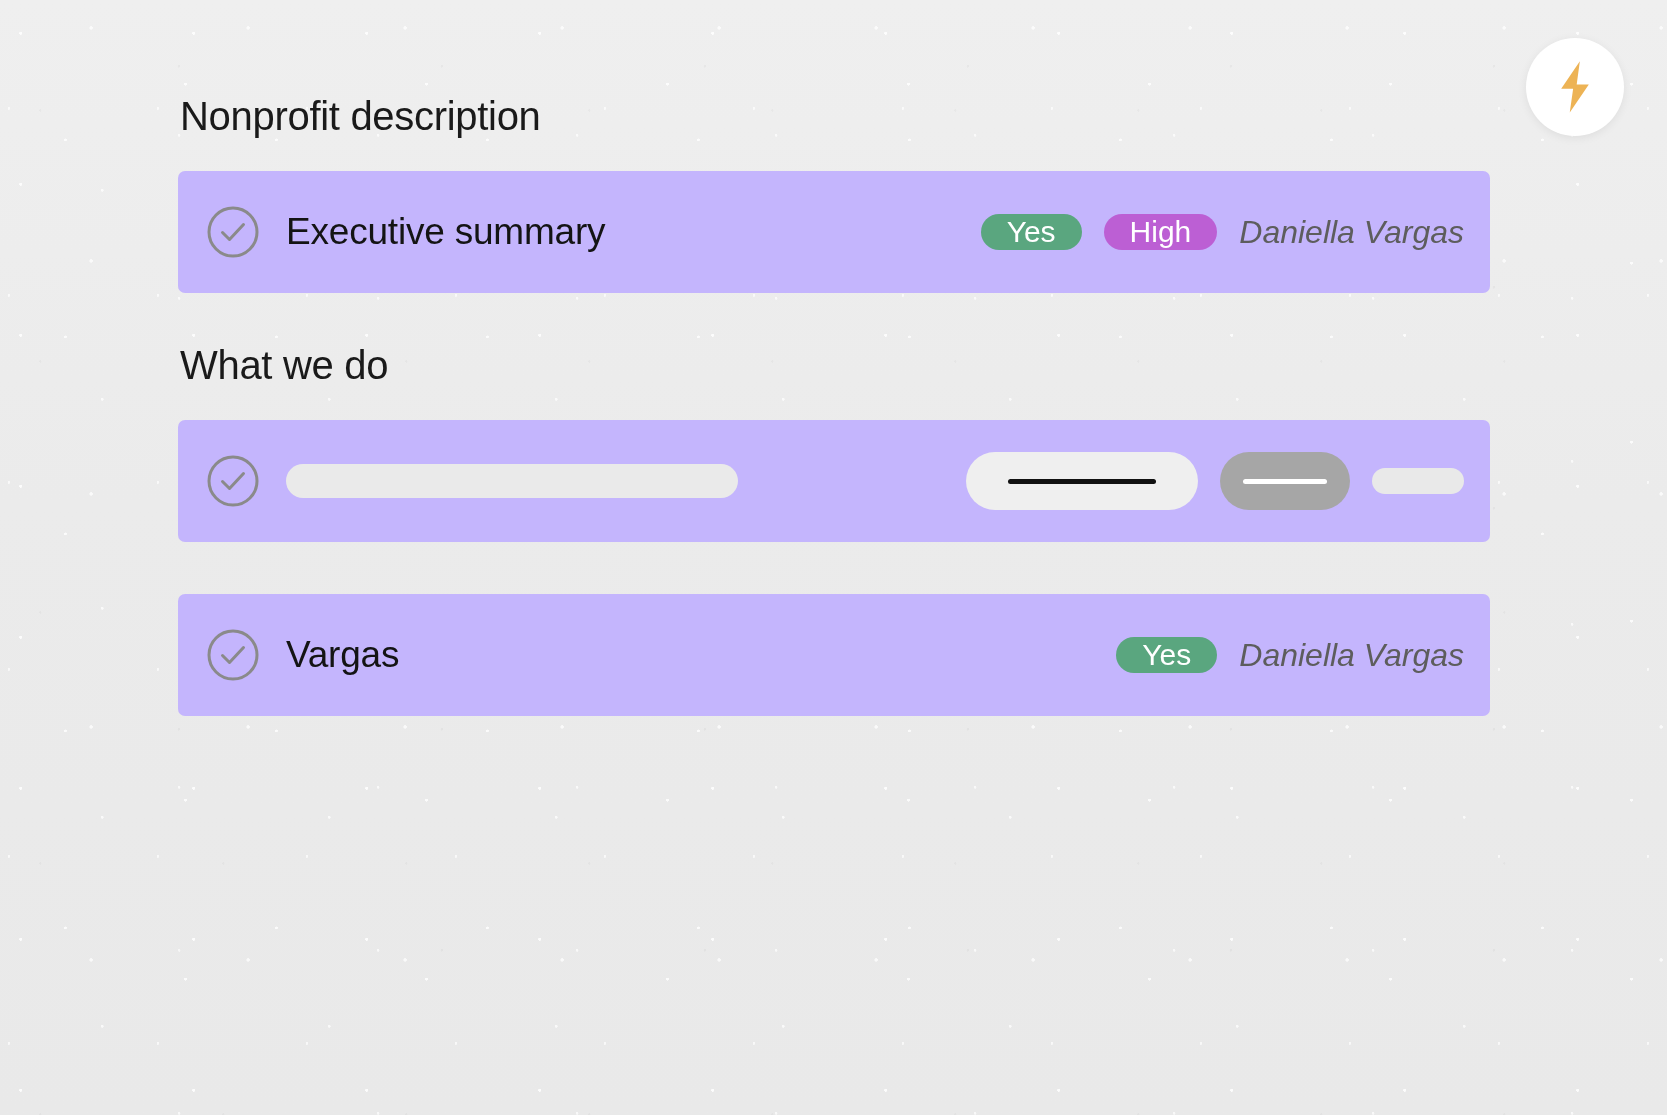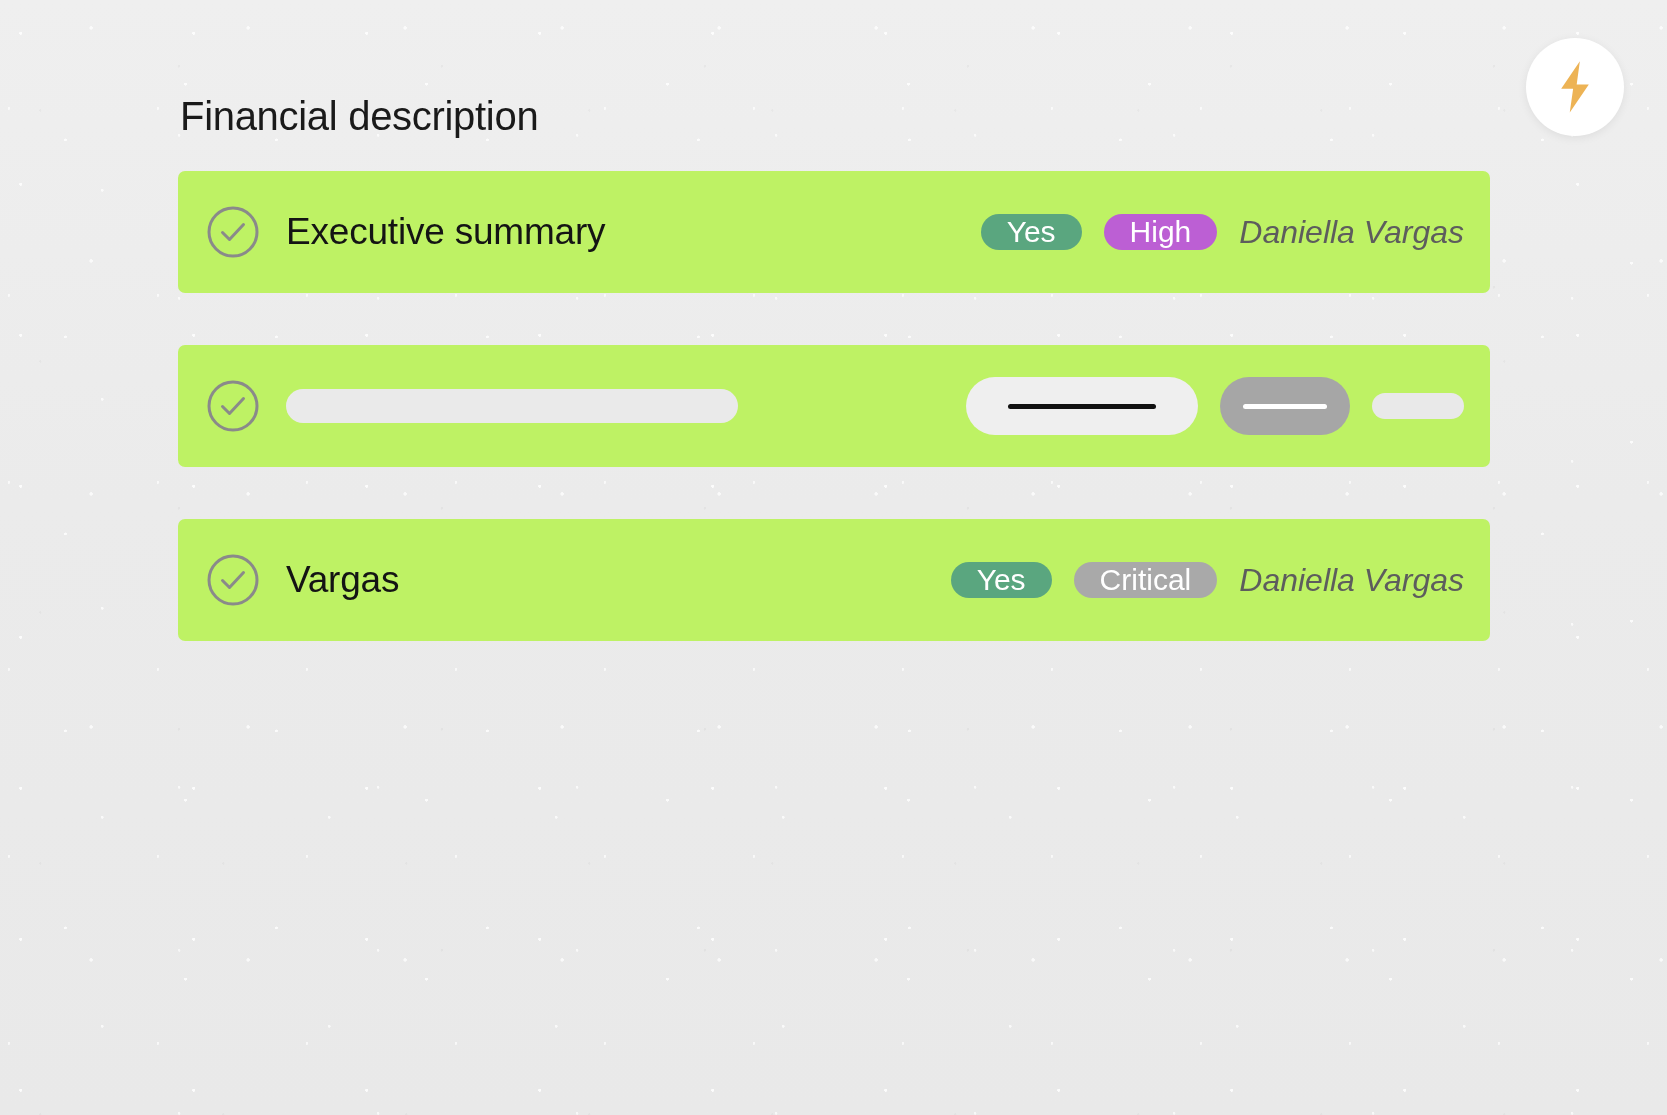--- a/index.html
+++ b/index.html
@@ -73,21 +73,21 @@
   .section-title {
     font-size: 40px;
     font-weight: 400;
     color: #1a1a1a;
     letter-spacing: -0.3px;
     line-height: 1;
     margin: 0 0 22px 2px;
   }
 
   .card {
-    background: #bef264;
+    background: #c4b5fd;
     border-radius: 7px;
     height: 122px;
     display: flex;
     align-items: center;
     padding: 0 26px 0 28px;
     box-sizing: border-box;
     margin-bottom: 52px;
     margin-top: 35px;
   }
 
@@ -178,21 +178,21 @@
     <span>
       <svg width="46" height="56" viewBox="0 0 24 30" aria-hidden="true">
         <path d="M14.6 1.2 L4.6 16.0 L11.0 16.0 L9.2 28.6 L19.4 13.6 L12.9 13.6 Z" fill="#edb355"></path>
       </svg>
     </span>
   </div>
 
   <div class="content">
 
     <div class="section">
-      <h2 class="section-title">Financial description</h2>
+      <h2 class="section-title">Nonprofit description</h2>
 
       <div class="card">
         <span class="check-icon">
           <svg width="54" height="54" viewBox="0 0 54 54" aria-hidden="true">
             <circle cx="27" cy="27" r="24" fill="none" stroke="#8a8a8a" stroke-width="3"></circle>
             <path d="M16.5 27.5 L23.5 34.5 L37.5 19.5" fill="none" stroke="#8a8a8a" stroke-width="3" stroke-linecap="round" stroke-linejoin="round"></path>
           </svg>
         </span>
 
         <span class="row-label">Executive summary</span>
@@ -201,20 +201,21 @@
 
         <div class="fields">
           <span class="badge" style="background:#5aa67f;">Yes</span>
           <span class="badge" style="background:#bc5fd4;">High</span>
           <span class="assignee">Daniella Vargas</span>
         </div>
       </div>
     </div>
 
     <div class="section">
+      <h2 class="section-title">What we do</h2>
 
       <div class="card">
         <span class="check-icon">
           <svg width="54" height="54" viewBox="0 0 54 54" aria-hidden="true">
             <circle cx="27" cy="27" r="24" fill="none" stroke="#8a8a8a" stroke-width="3"></circle>
             <path d="M16.5 27.5 L23.5 34.5 L37.5 19.5" fill="none" stroke="#8a8a8a" stroke-width="3" stroke-linecap="round" stroke-linejoin="round"></path>
           </svg>
         </span>
 
         <span class="sk-title"></span>
@@ -243,20 +244,19 @@
             <path d="M16.5 27.5 L23.5 34.5 L37.5 19.5" fill="none" stroke="#8a8a8a" stroke-width="3" stroke-linecap="round" stroke-linejoin="round"></path>
           </svg>
         </span>
 
         <span class="row-label">Vargas</span>
 
         <span class="spacer"></span>
 
         <div class="fields">
           <span class="badge" style="background:#5aa67f;">Yes</span>
-          <span class="badge" style="background:#a9a9a9;">Critical</span>
           <span class="assignee">Daniella Vargas</span>
         </div>
       </div>
     </div>
 
   </div>
 </div>
 
 </body></html>

